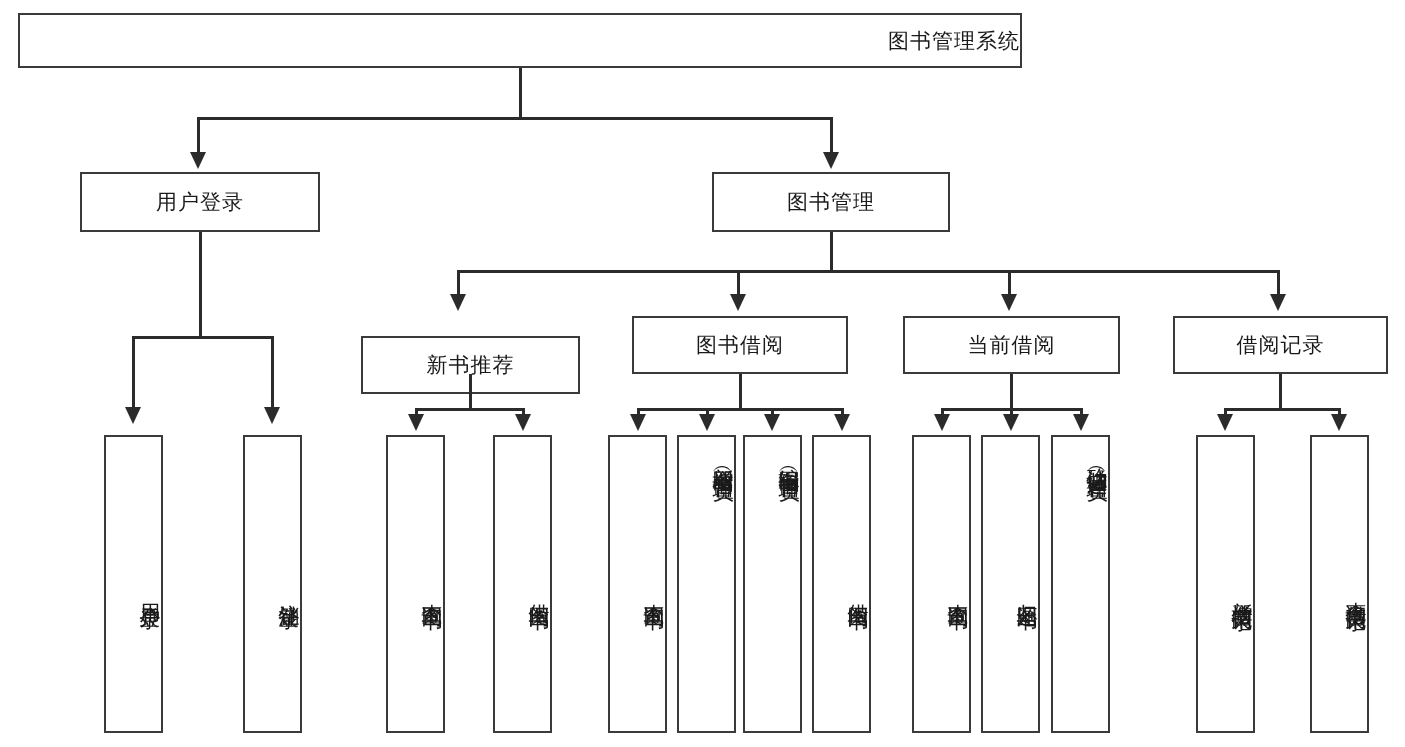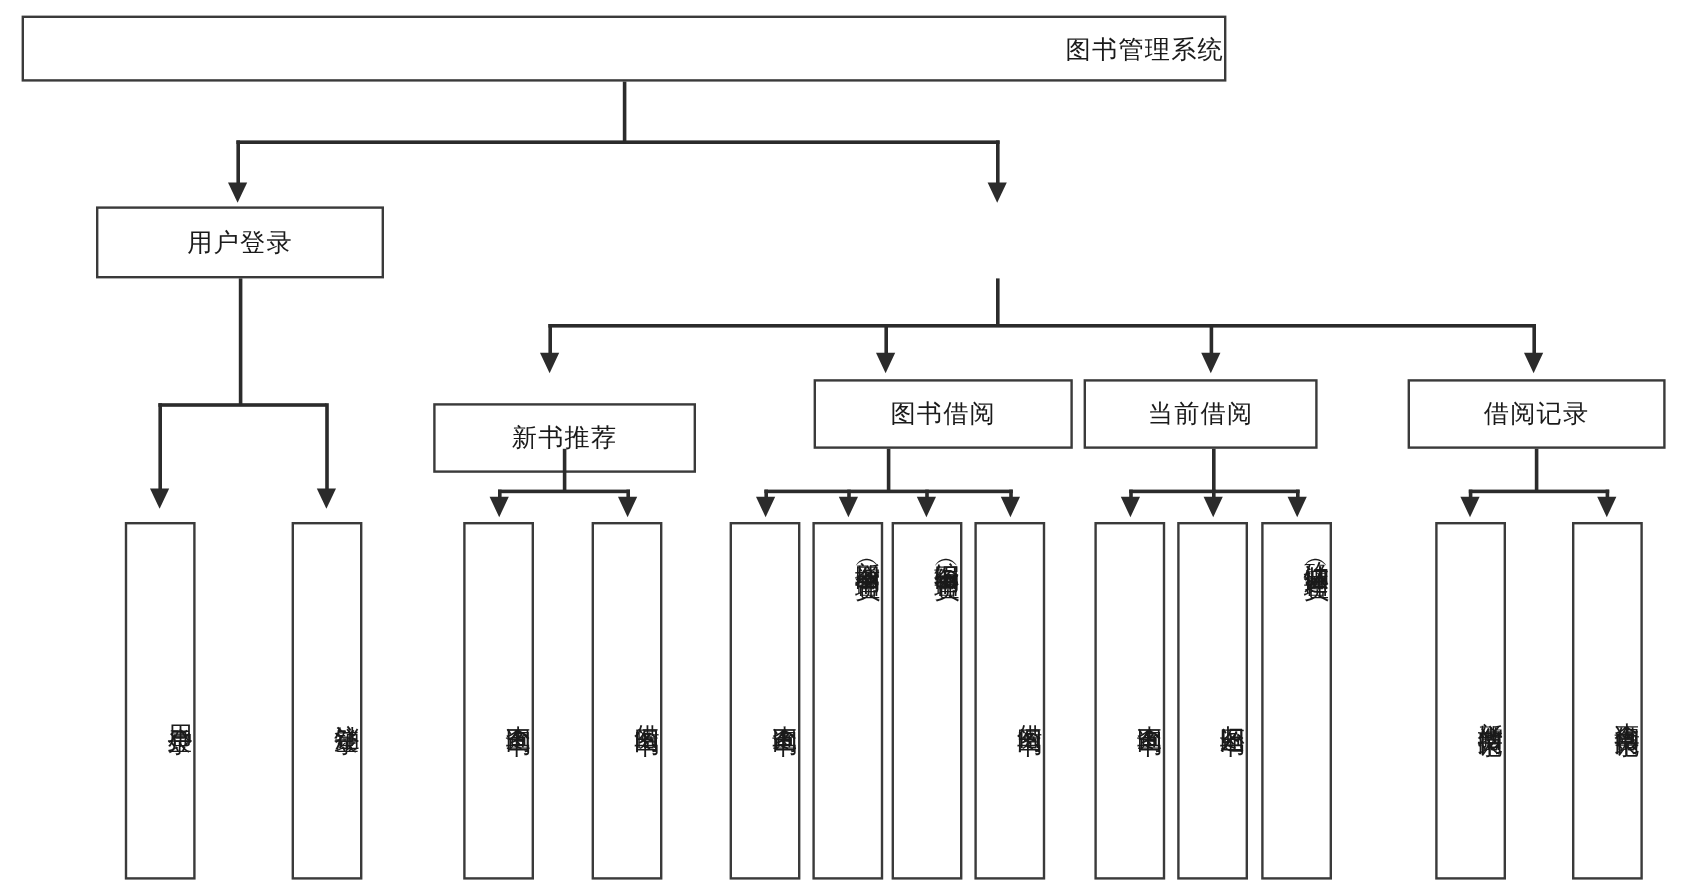--- a/index.html
+++ b/index.html
@@ -82,20 +82,23 @@
   <div class="edge v" style="left:197px; top:117px; width:3px; height:36px;"></div>
   <div class="arrow" style="left:190px; top:152px;"></div>
 
   <div class="edge v" style="left:830px; top:117px; width:3px; height:36px;"></div>
   <div class="arrow" style="left:823px; top:152px;"></div>
 
   <div class="node horiz" style="left:80px; top:172px; width:240px; height:60px;">
     <span>用户登录</span>
   </div>
 
+  <div class="node horiz" style="left:712px; top:172px; width:238px; height:60px;">
+    <span>图书管理</span>
+  </div>
 
   <div class="edge v" style="left:199px; top:232px; width:3px; height:105px;"></div>
   <div class="edge h" style="left:132px; top:336px; width:140px; height:3px;"></div>
   <div class="edge v" style="left:132px; top:336px; width:3px; height:72px;"></div>
   <div class="arrow" style="left:125px; top:407px;"></div>
   <div class="edge v" style="left:271px; top:336px; width:3px; height:72px;"></div>
   <div class="arrow" style="left:264px; top:407px;"></div>
 
   <div class="edge v" style="left:830px; top:232px; width:3px; height:40px;"></div>
   <div class="edge h" style="left:457px; top:270px; width:822px; height:3px;"></div>
@@ -104,24 +107,24 @@
   <div class="edge v" style="left:737px; top:270px; width:3px; height:25px;"></div>
   <div class="arrow" style="left:730px; top:294px;"></div>
   <div class="edge v" style="left:1008px; top:270px; width:3px; height:25px;"></div>
   <div class="arrow" style="left:1001px; top:294px;"></div>
   <div class="edge v" style="left:1277px; top:270px; width:3px; height:25px;"></div>
   <div class="arrow" style="left:1270px; top:294px;"></div>
 
   <div class="node horiz" style="left:361px; top:316px; width:219px; height:58px;margin-top:20px;">
     <span>新书推荐</span>
   </div>
-  <div class="node horiz" style="left:632px; top:316px; width:216px; height:58px;margin-left:46px;">
+  <div class="node horiz" style="left:632px; top:316px; width:216px; height:58px;">
     <span>图书借阅</span>
   </div>
-  <div class="node horiz" style="left:903px; top:316px; width:195px; height:58px;">
+  <div class="node horiz" style="left:903px; top:316px; width:217px; height:58px;">
     <span>当前借阅</span>
   </div>
   <div class="node horiz" style="left:1173px; top:316px; width:215px; height:58px;">
     <span>借阅记录</span>
   </div>
 
   <div class="edge v" style="left:469px; top:374px; width:3px; height:36px;"></div>
   <div class="edge h" style="left:415px; top:408px; width:110px; height:3px;"></div>
   <div class="edge v" style="left:415px; top:408px; width:3px; height:12px;"></div>
   <div class="arrow" style="left:408px; top:414px;"></div>

